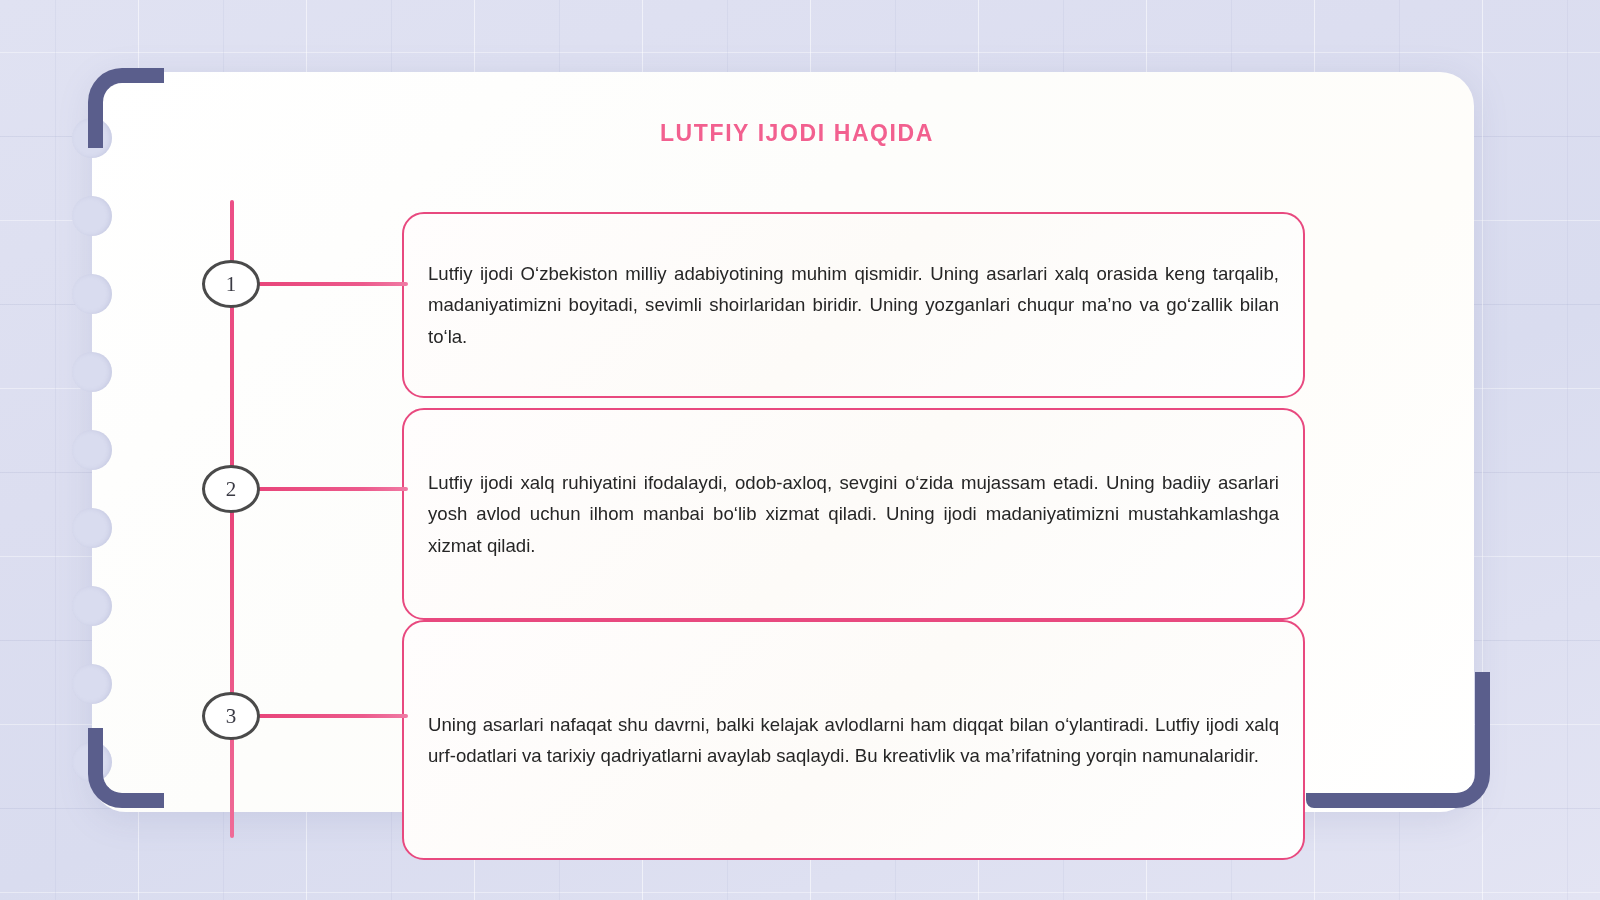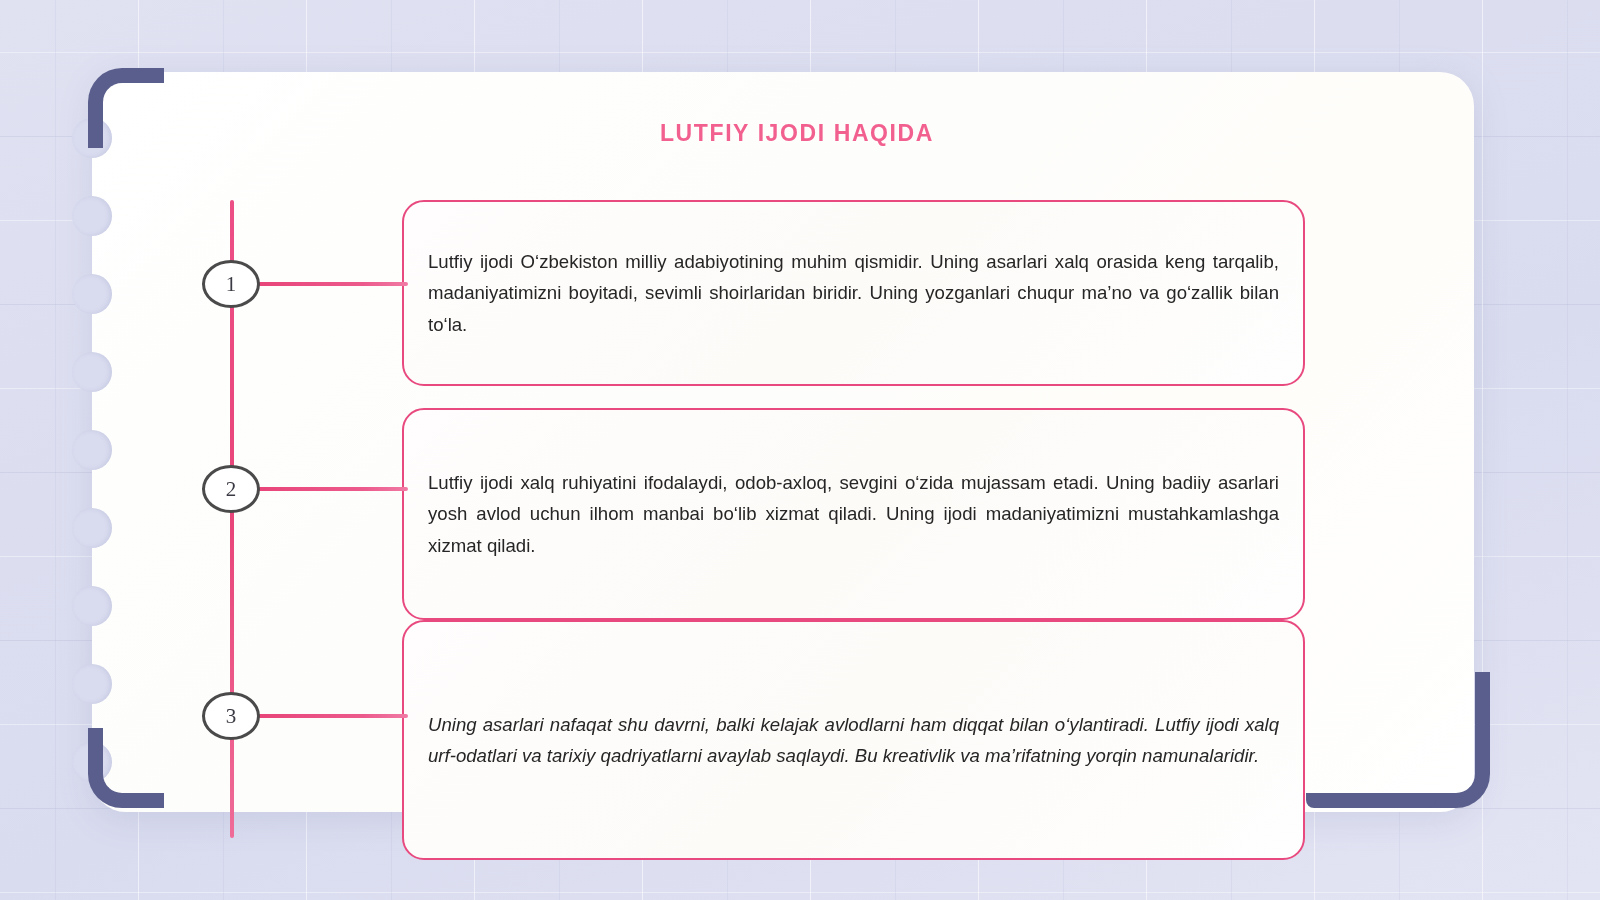--- a/index.html
+++ b/index.html
@@ -159,23 +159,23 @@
   }
   .textbox p {
     font-size: 18.6px;
     line-height: 1.68;
     color: #262626;
     text-align: justify;
     text-justify: inter-word;
     width: 100%;
   }
 
-  #box1 { top: 200px; height: 186px; }
+  #box1 { top: 212px; height: 186px; }
   #box2 { top: 408px; height: 212px; }
-  #box3 { top: 620px; height: 240px; font-style: italic; }
+  #box3 { top: 620px; height: 240px; }
 
   #n1 { top: 260px; }  #c1 { top: 282px; }
   #n2 { top: 465px; }  #c2 { top: 487px; }
   #n3 { top: 692px; }  #c3 { top: 714px; }
 </style>
 </head>
 <body>
 
 <div id="stage">
 

